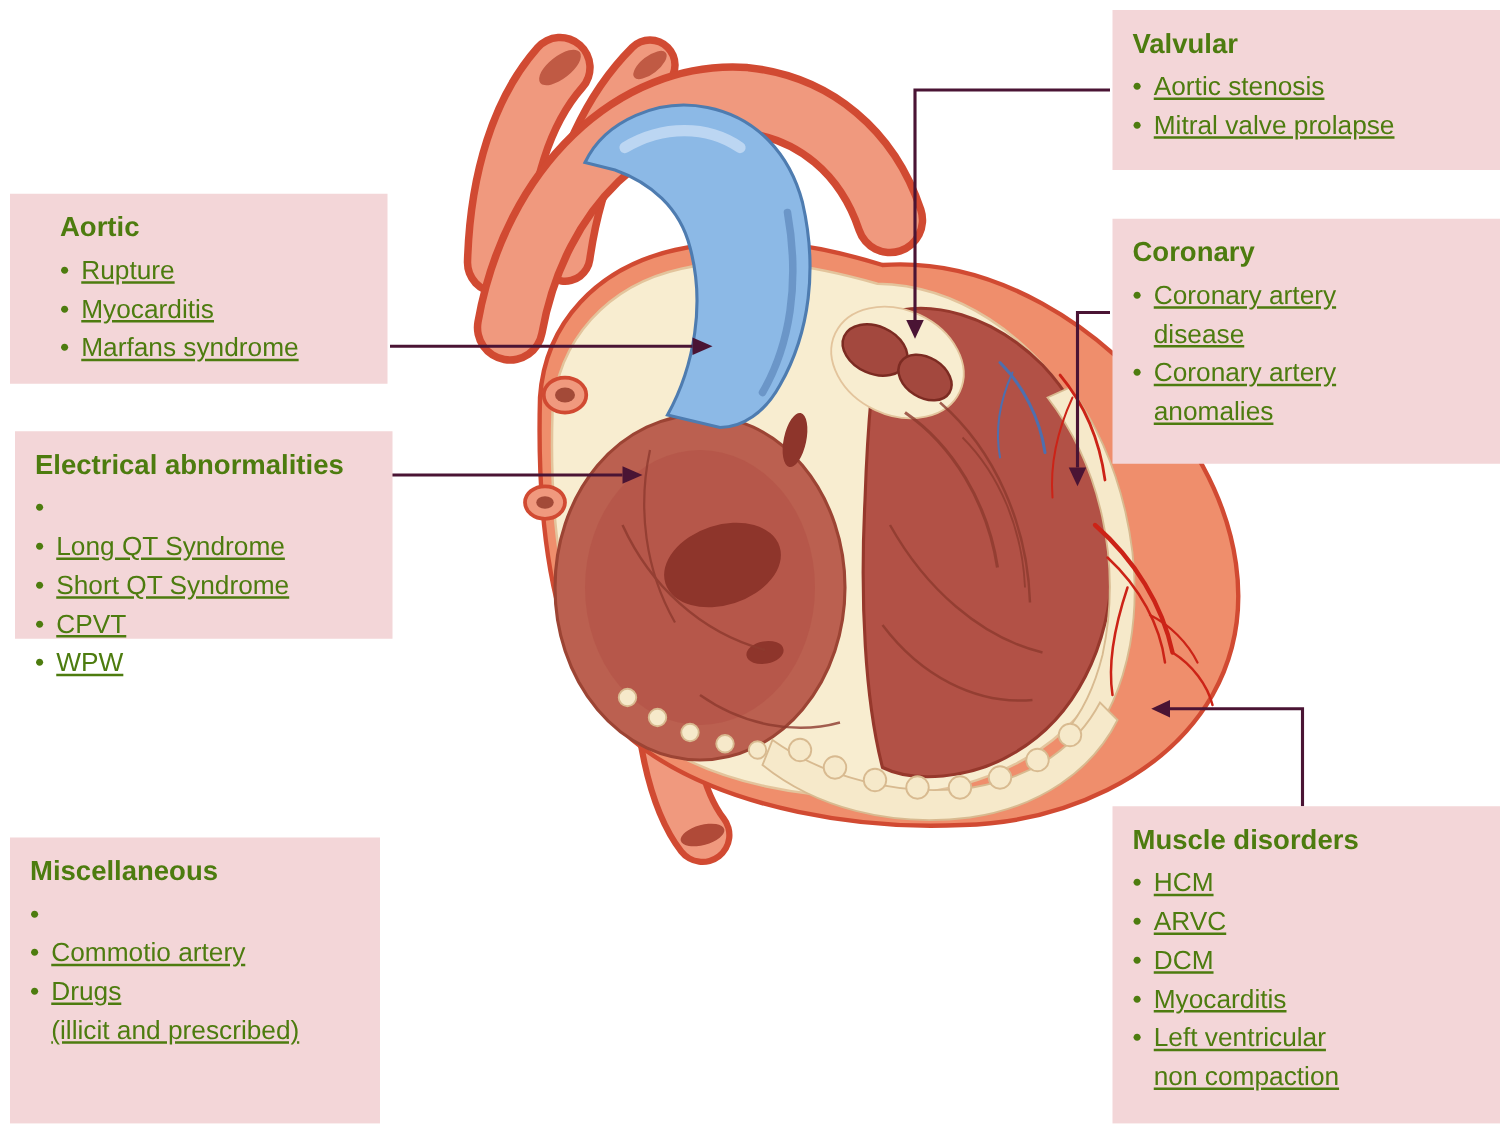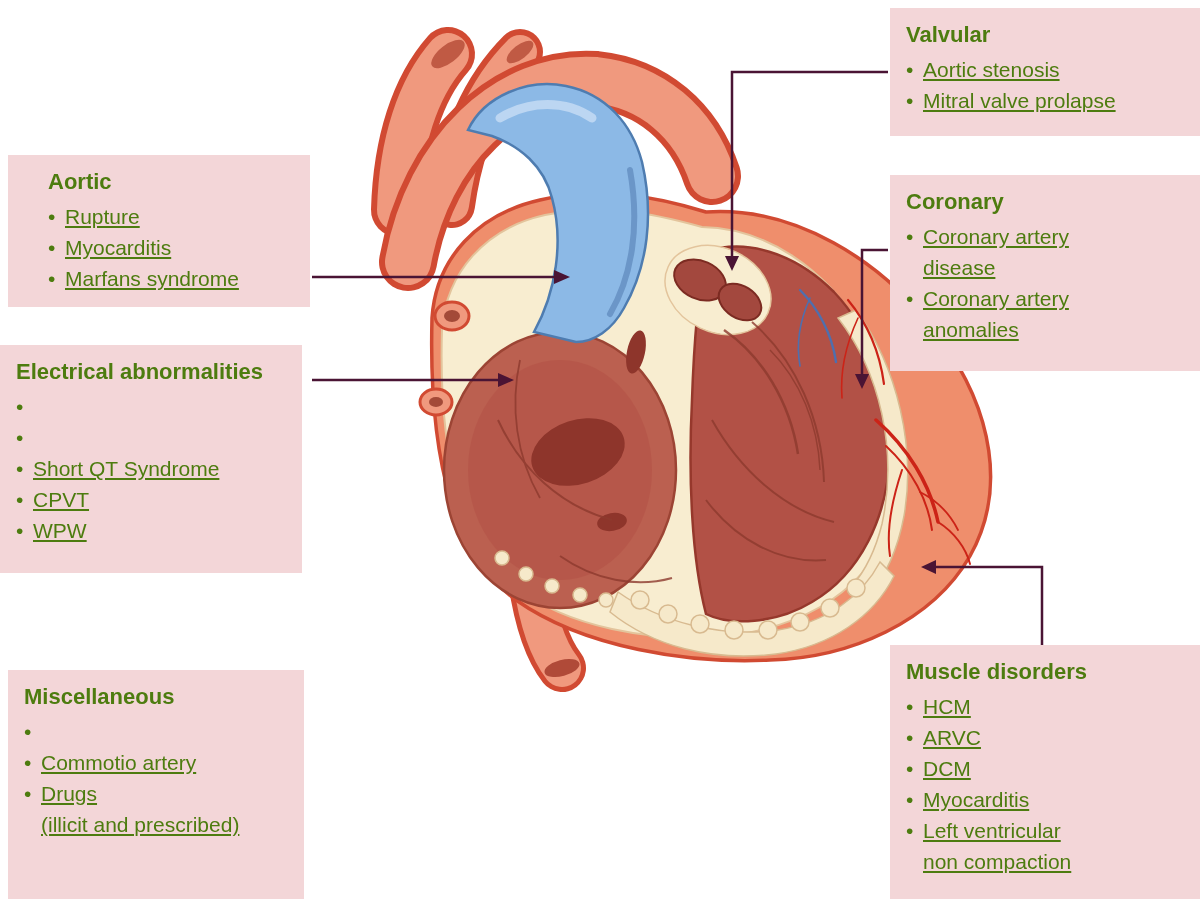--- a/index.html
+++ b/index.html
@@ -14,21 +14,21 @@
   }
   .box-title { font-size:22px; font-weight:bold; line-height:30px; margin-bottom:4px; }
   .box-item { display:flex; font-size:21px; line-height:31px; }
   .bullet { width:17px; flex:none; }
   .item-text { white-space:pre-line;text-decoration:underline; }
 
   .box-valvular      { left:890px; top:8px;   width:310px; height:128px; }
   .box-coronary      { left:890px; top:155px; width:310px; height:196px;margin-top:20px; }
   .box-muscle        { left:890px; top:645px; width:310px; height:254px; }
   .box-aortic        { left:8px;   top:155px; width:302px; height:152px;padding-left:40px; }
-  .box-electrical    { left:0;   top:345px; width:302px; height:228px; }
+  .box-electrical    { left:12px;   top:345px; width:302px; height:166px; }
   .box-miscellaneous { left:8px;   top:670px; width:296px; height:229px; }
 </style>
 </head>
 <body>
 
 <div class="canvas">
 
   <svg class="heart-svg" viewBox="0 0 1200 899" xmlns="http://www.w3.org/2000/svg">
 
     <g>
@@ -217,20 +217,21 @@
     </div>
   </div>
 
   <div class="label-box box-electrical">
     <div class="box-title">Electrical abnormalities</div>
     <div class="box-item">
       <span class="bullet">•</span>
     </div>
     <div class="box-item">
       <span class="bullet">•</span>
+      <span class="item-text">Long QT Syndrome</span>
     </div>
     <div class="box-item">
       <span class="bullet">•</span>
       <span class="item-text">Short QT Syndrome</span>
     </div>
     <div class="box-item">
       <span class="bullet">•</span>
       <span class="item-text">CPVT</span>
     </div>
     <div class="box-item">

